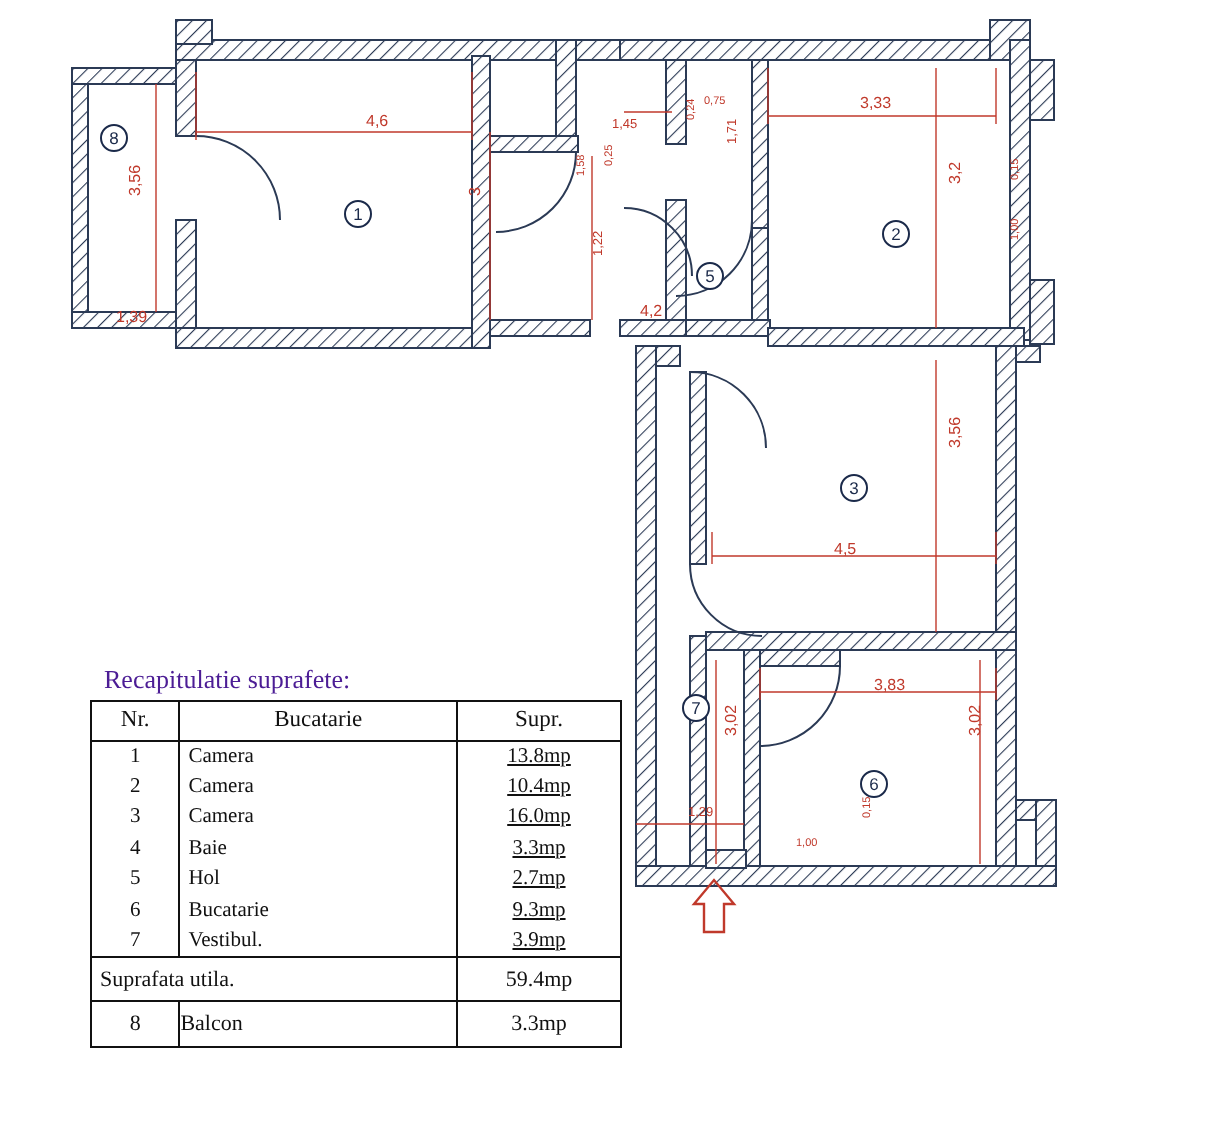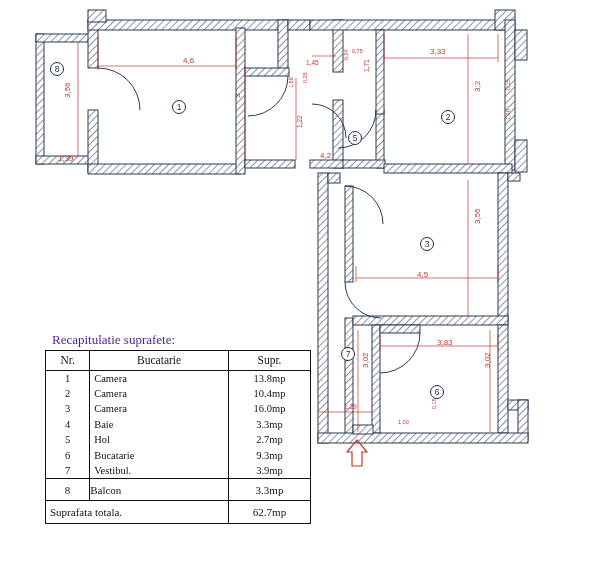--- a/index.html
+++ b/index.html
@@ -71,21 +71,21 @@
     font-size: 11.5px;
     height: 19px;
     border-bottom: 1.5px solid #111;
   }
   .col-nr { width: 44px; border-right: 1.5px solid #111; text-align: center; }
   .col-den { width: 140px; border-right: 1.5px solid #111; }
   .col-sup { width: 82px; text-align: center; }
   .body-row td { height: 15.5px; font-size: 10.5px; }
   .body-row td.col-nr { text-align: center; }
   .body-row td.col-den { padding-left: 14px; margin-top: 35px; }
-  .body-row td.col-sup { text-align: center; }
+  .body-row td.col-sup { text-align: center; text-decoration: underline; }
   .sep-top td { border-top: 1.5px solid #111; }
   .total-row td { height: 22px; font-size: 11px; }
   .total-row td.label-wide {
     text-align: left; padding-left: 8px;
     border-right: none;
   }
   .total-row td.col-sup { text-align: center; }
   .balcon-row td { height: 22px; font-size: 11px; }
   .balcon-row td.col-den { padding-left: 18px; }
 </style>
@@ -277,24 +277,24 @@
         <tr class="body-row">
           <td class="col-nr">6</td>
           <td class="col-den">Bucatarie</td>
           <td class="col-sup">9.3mp</td>
         </tr>
         <tr class="body-row">
           <td class="col-nr">7</td>
           <td class="col-den">Vestibul.</td>
           <td class="col-sup">3.9mp</td>
         </tr>
+        <tr class="total-row sep-top">
+          <td class="label-wide" colspan="2" style="border-right:1.5px solid #111">Suprafata utila.</td>
+          <td class="col-sup">59.4mp</td>
+        </tr>
         <tr class="balcon-row sep-top">
           <td class="col-nr">8</td>
           <td class="col-den" style="padding-left:0">Balcon</td>
           <td class="col-sup">3.3mp</td>
         </tr>
-        <tr class="total-row sep-top">
-          <td class="label-wide" colspan="2" style="border-right:1.5px solid #111">Suprafata totala.</td>
-          <td class="col-sup">62.7mp</td>
-        </tr>
       </tbody>
   </table>
 </div>
 
 </body></html>

